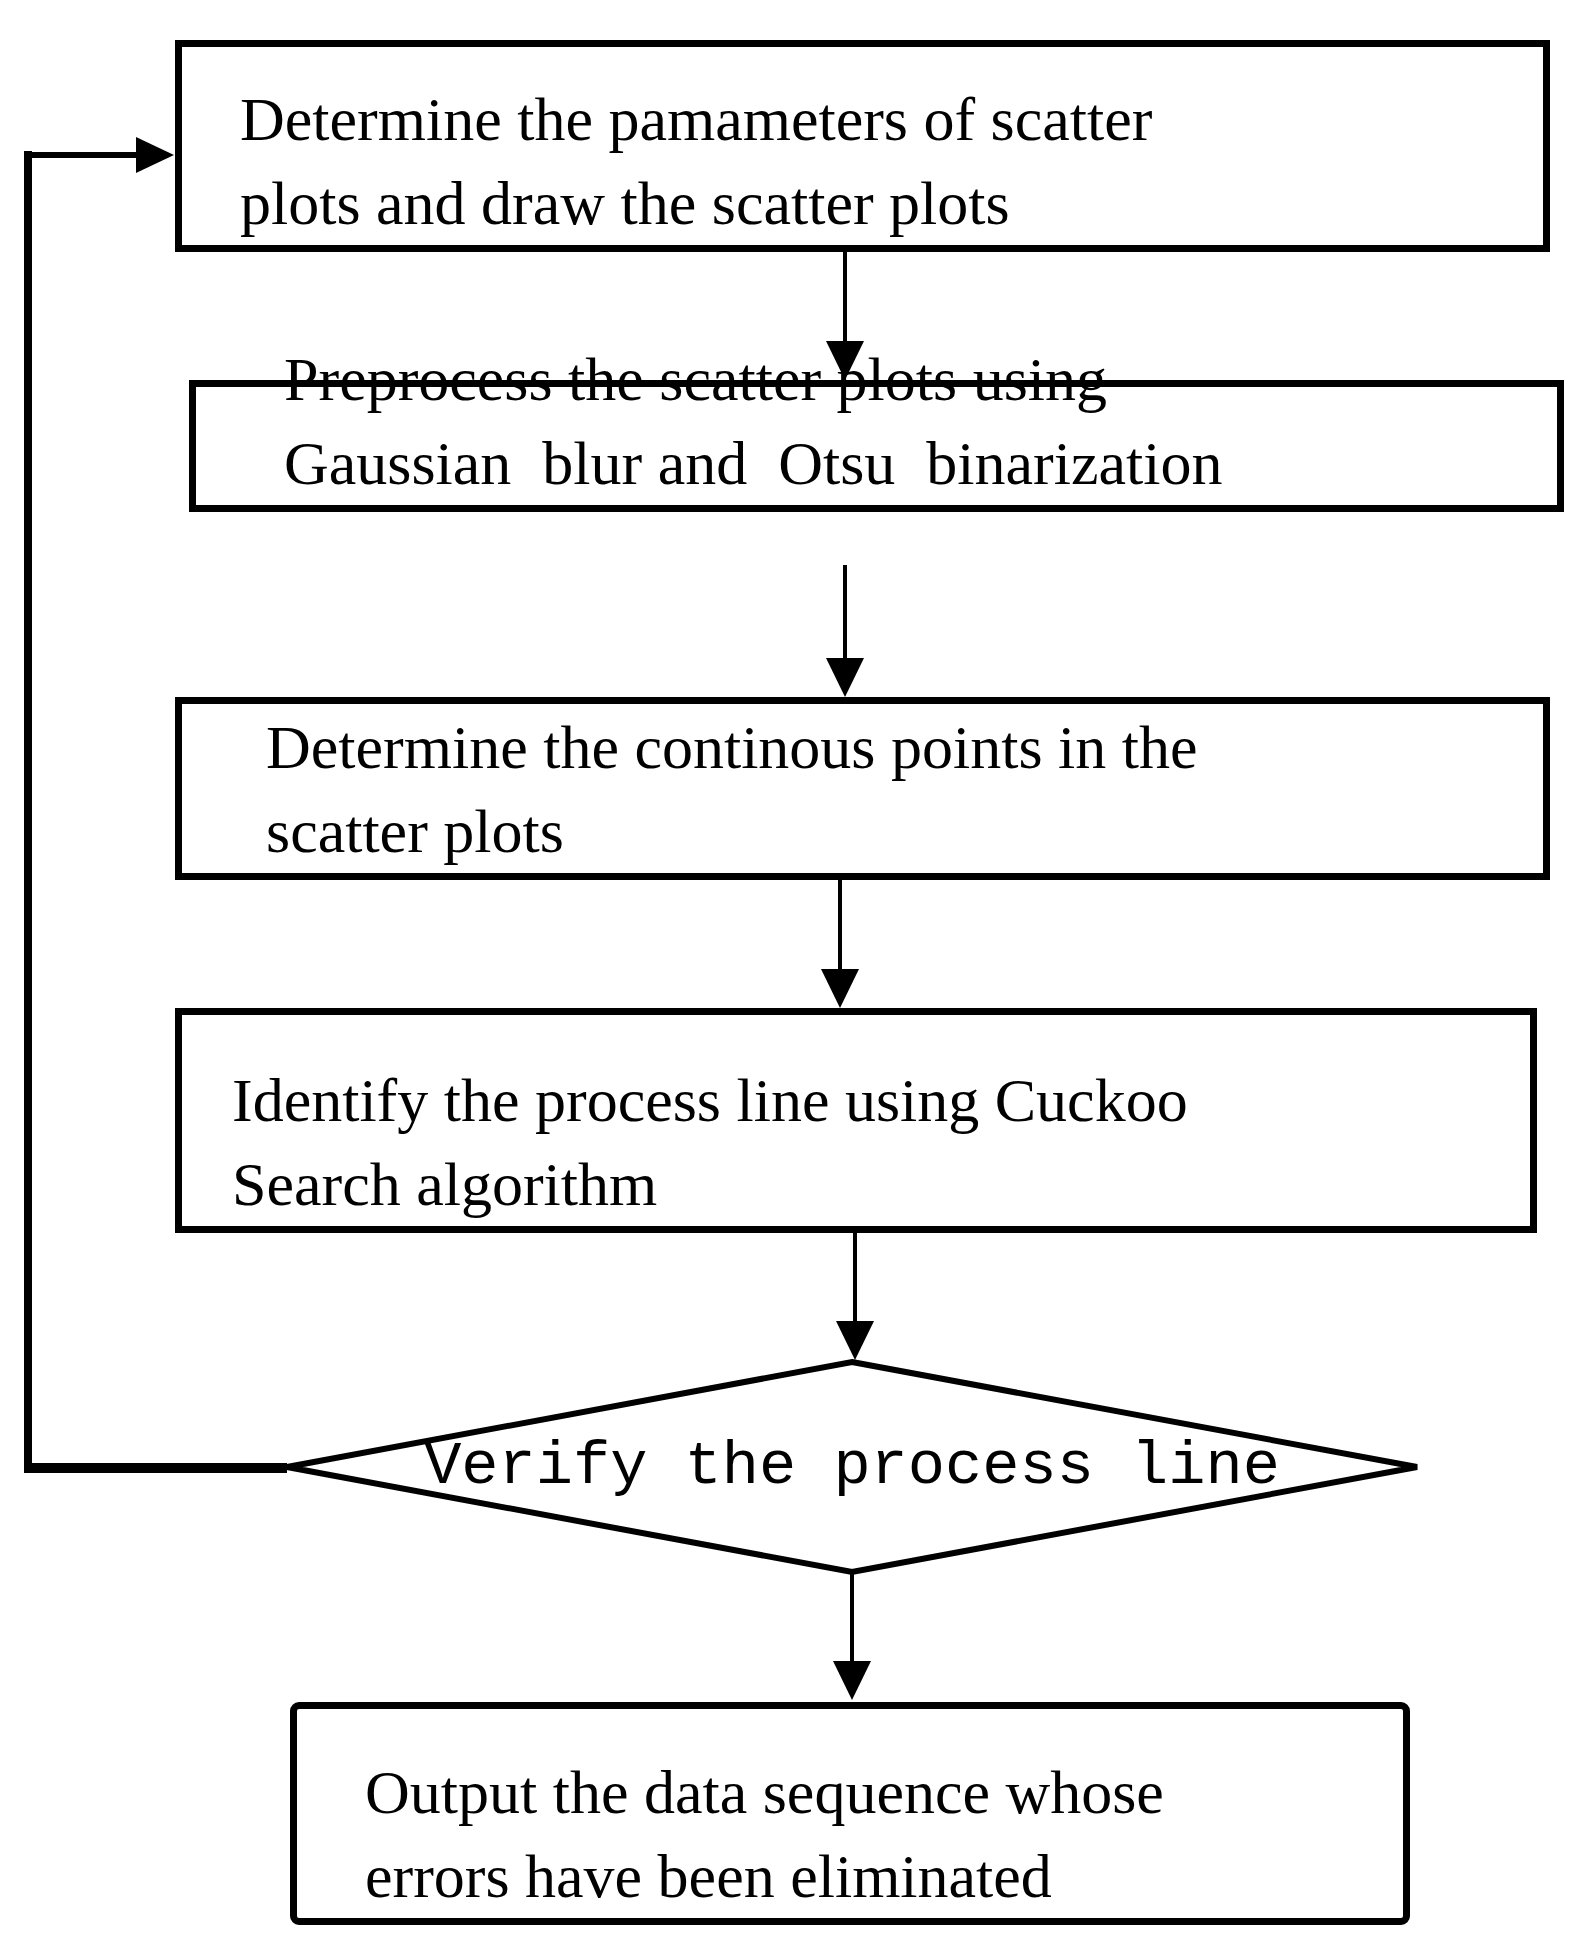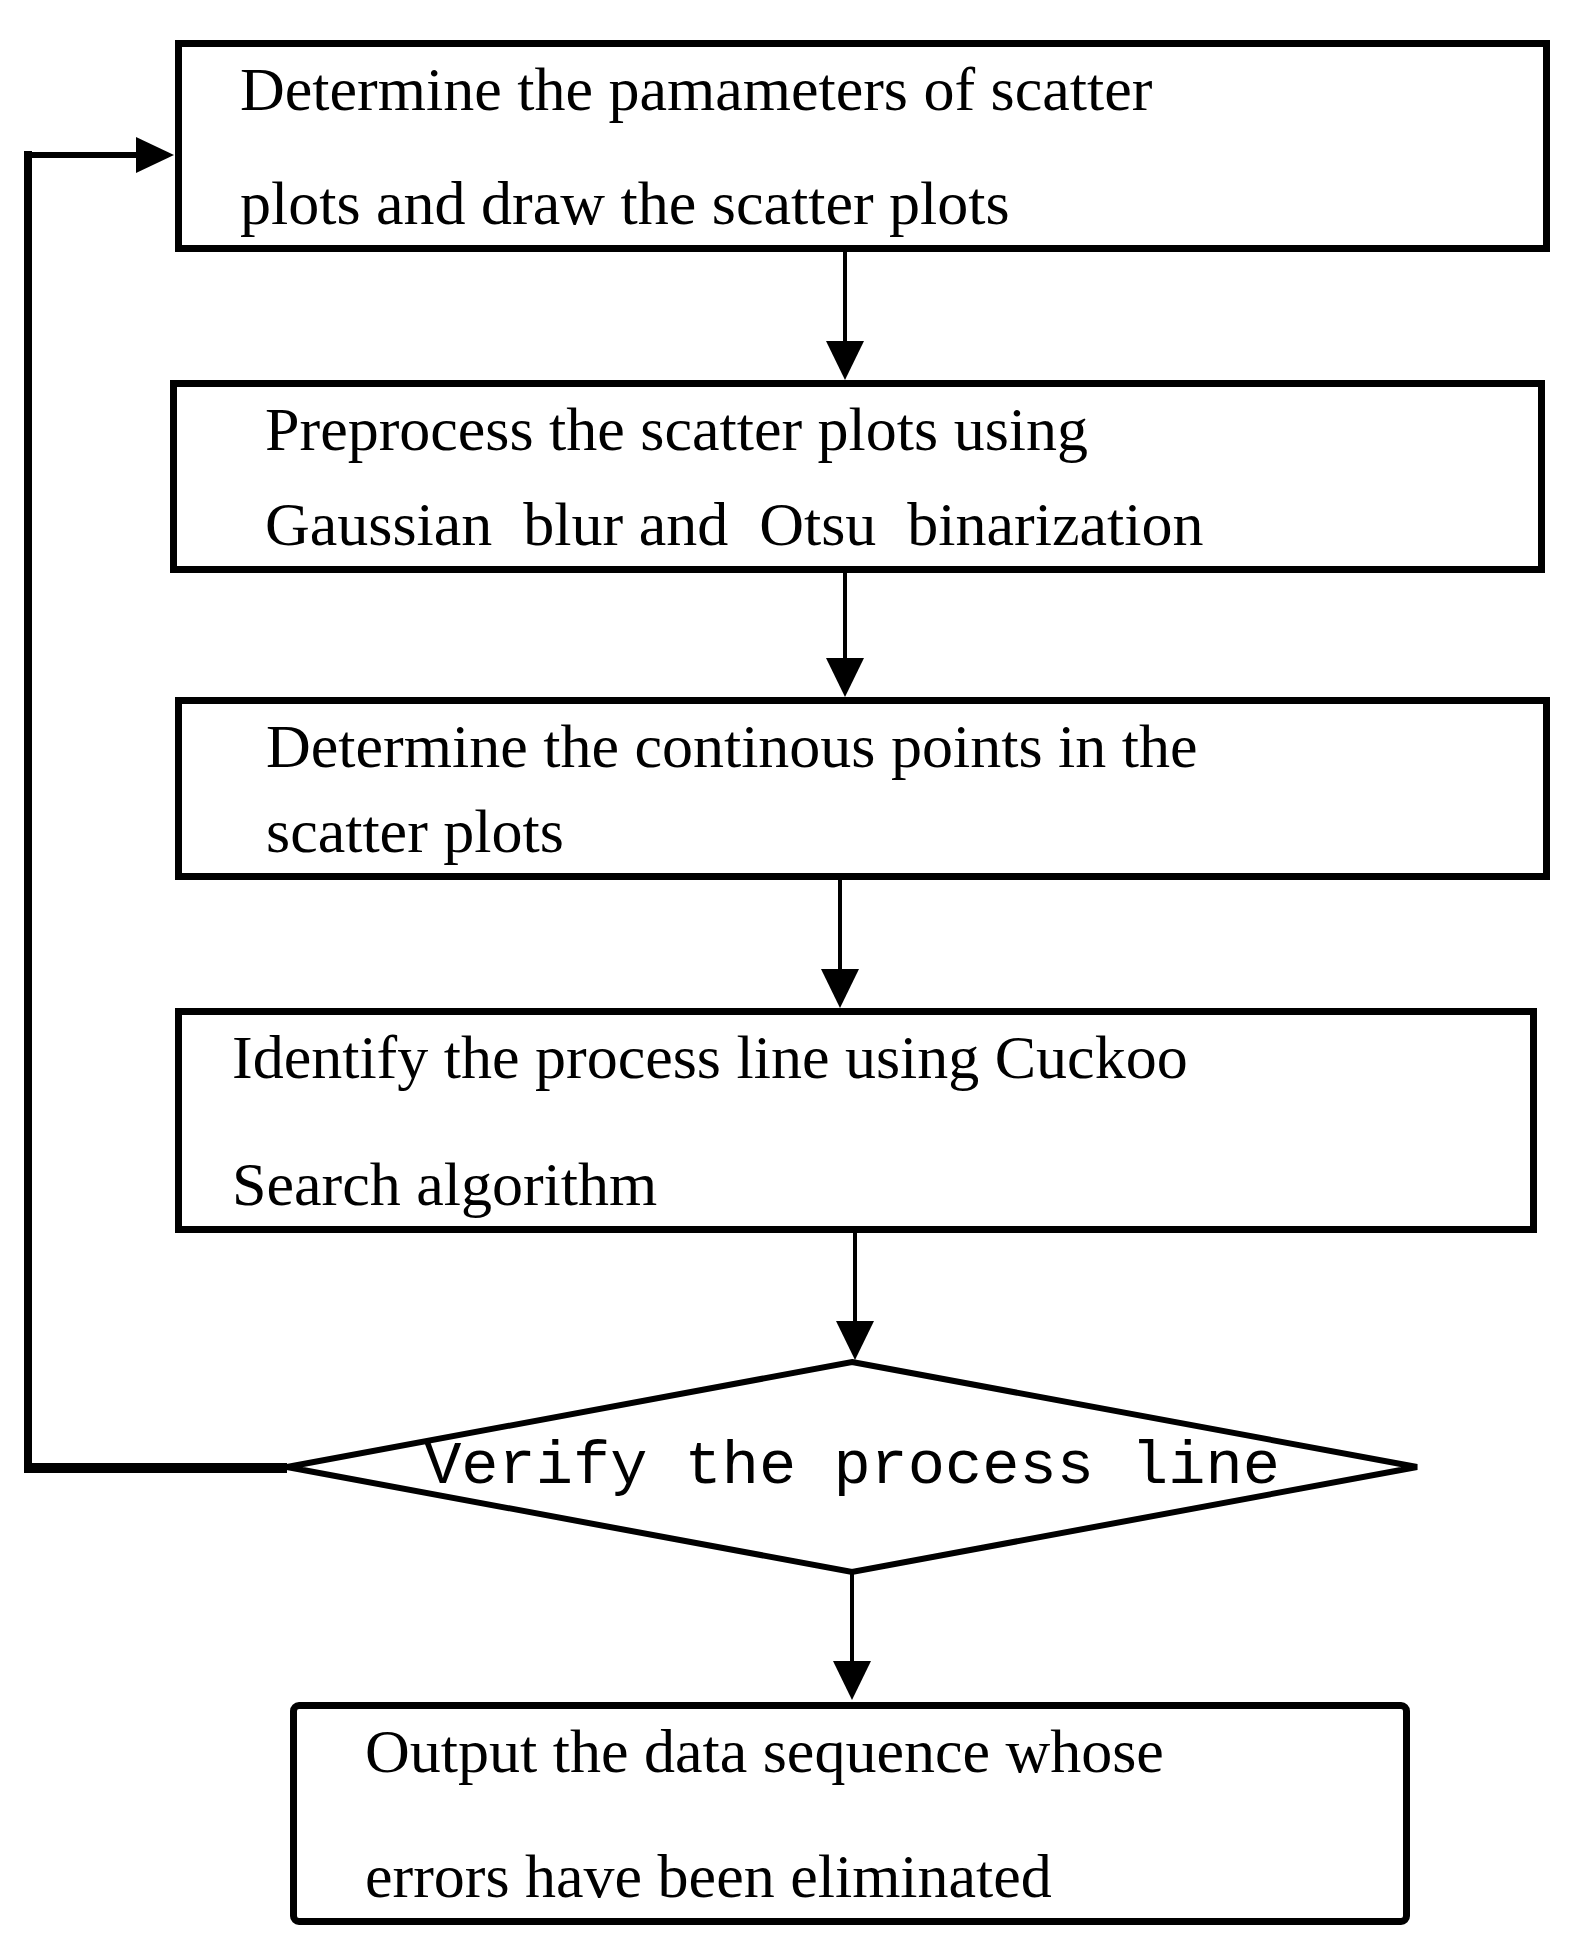--- a/index.html
+++ b/index.html
@@ -15,21 +15,21 @@
   svg.connector-layer {
     position: absolute;
     left: 0; top: 0;
     width: 1591px; height: 1955px;
   }
   .node {
     position: absolute;
     box-sizing: border-box;
     display: flex;
     flex-direction: column;
-    justify-content: space-between;
+    justify-content: flex-end;
     background: #ffffff;
   }
   .process { border: 7px solid #000000; }
   .rounded  { border: 7px solid #000000; border-radius: 48px; }
   .diamond-label {
     position: absolute;
     box-sizing: border-box;
     display: flex;
     align-items: center;
     justify-content: center;
@@ -37,21 +37,21 @@
   }
   .line {
     display: block;
     white-space: pre;
     font-size: 62px;
     line-height: 84px;
   }
   .diamond-label .line { line-height: 70px; font-family: Liberation Mono, monospace; }
 
   #step1  { left: 175px; top: 40px;   width: 1375px; height: 212px; padding-left: 58px; }
-  #step2  { left: 170px; top: 380px;  width: 1375px; height: 193px; padding-left: 88px; }
+  #step2  { left: 189px; top: 380px;  width: 1375px; height: 132px; padding-left: 88px; }
   #step3  { left: 175px; top: 697px;  width: 1375px; height: 183px; padding-left: 84px; }
   #step4  { left: 175px; top: 1008px; width: 1362px; height: 225px; padding-left: 50px; }
   #decision-label { left: 287px; top: 1362px; width: 1130px; height: 210px; }
   #output { left: 290px; top: 1702px; width: 1120px; height: 223px; padding-left: 68px; border-radius: 9px; }
 </style>
 </head>
 <body>
 
 <div class="canvas">
 

